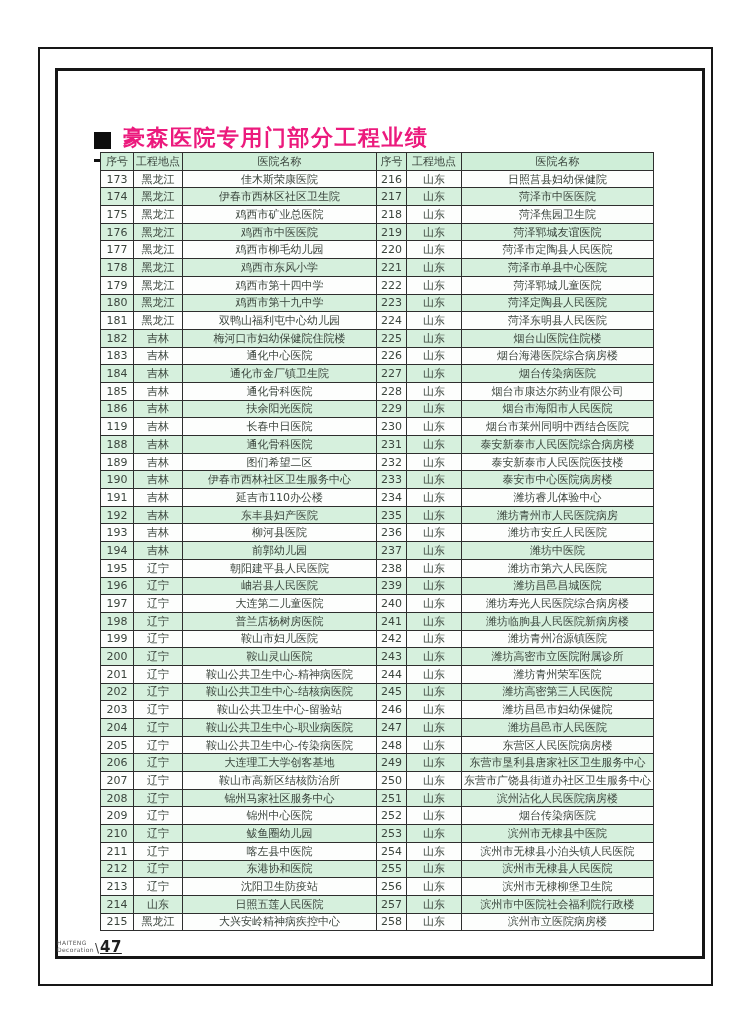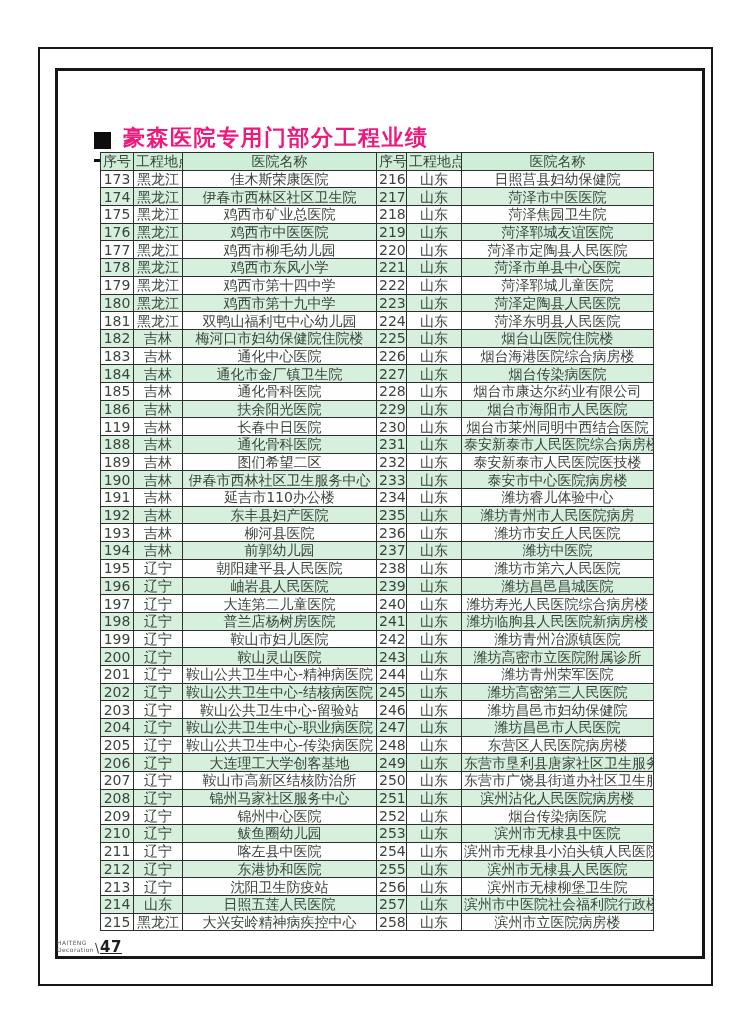--- a/index.html
+++ b/index.html
@@ -32,21 +32,21 @@
   }
   .title-square { width: 17px; height: 17px; background: #0d0d0d; margin-top: 4px; }
   .title-text {
     font-size: 22px; font-weight: bold; color: var(--title-color);
     letter-spacing: 1.5px; white-space: nowrap;
   }
 
   table.projects {
     position: absolute; left: 100px; top: 152px; width: 553px;
     border-collapse: collapse; table-layout: fixed;
-    font-size: 14px; color: var(--text-color);
+    font-size: 11px; color: var(--text-color);
   }
   table.projects th, table.projects td {
     border: 1px solid var(--border-color);
     height: 17.7px; line-height: 1; padding: 0 2px;
     text-align: center; white-space: nowrap; overflow: hidden;
     font-weight: normal;
   }
   table.projects thead tr { background: var(--header-green); }
   table.projects tr.white { background: var(--row-white); border-radius: 8px; }
   table.projects tr.green { background: var(--row-green); }

